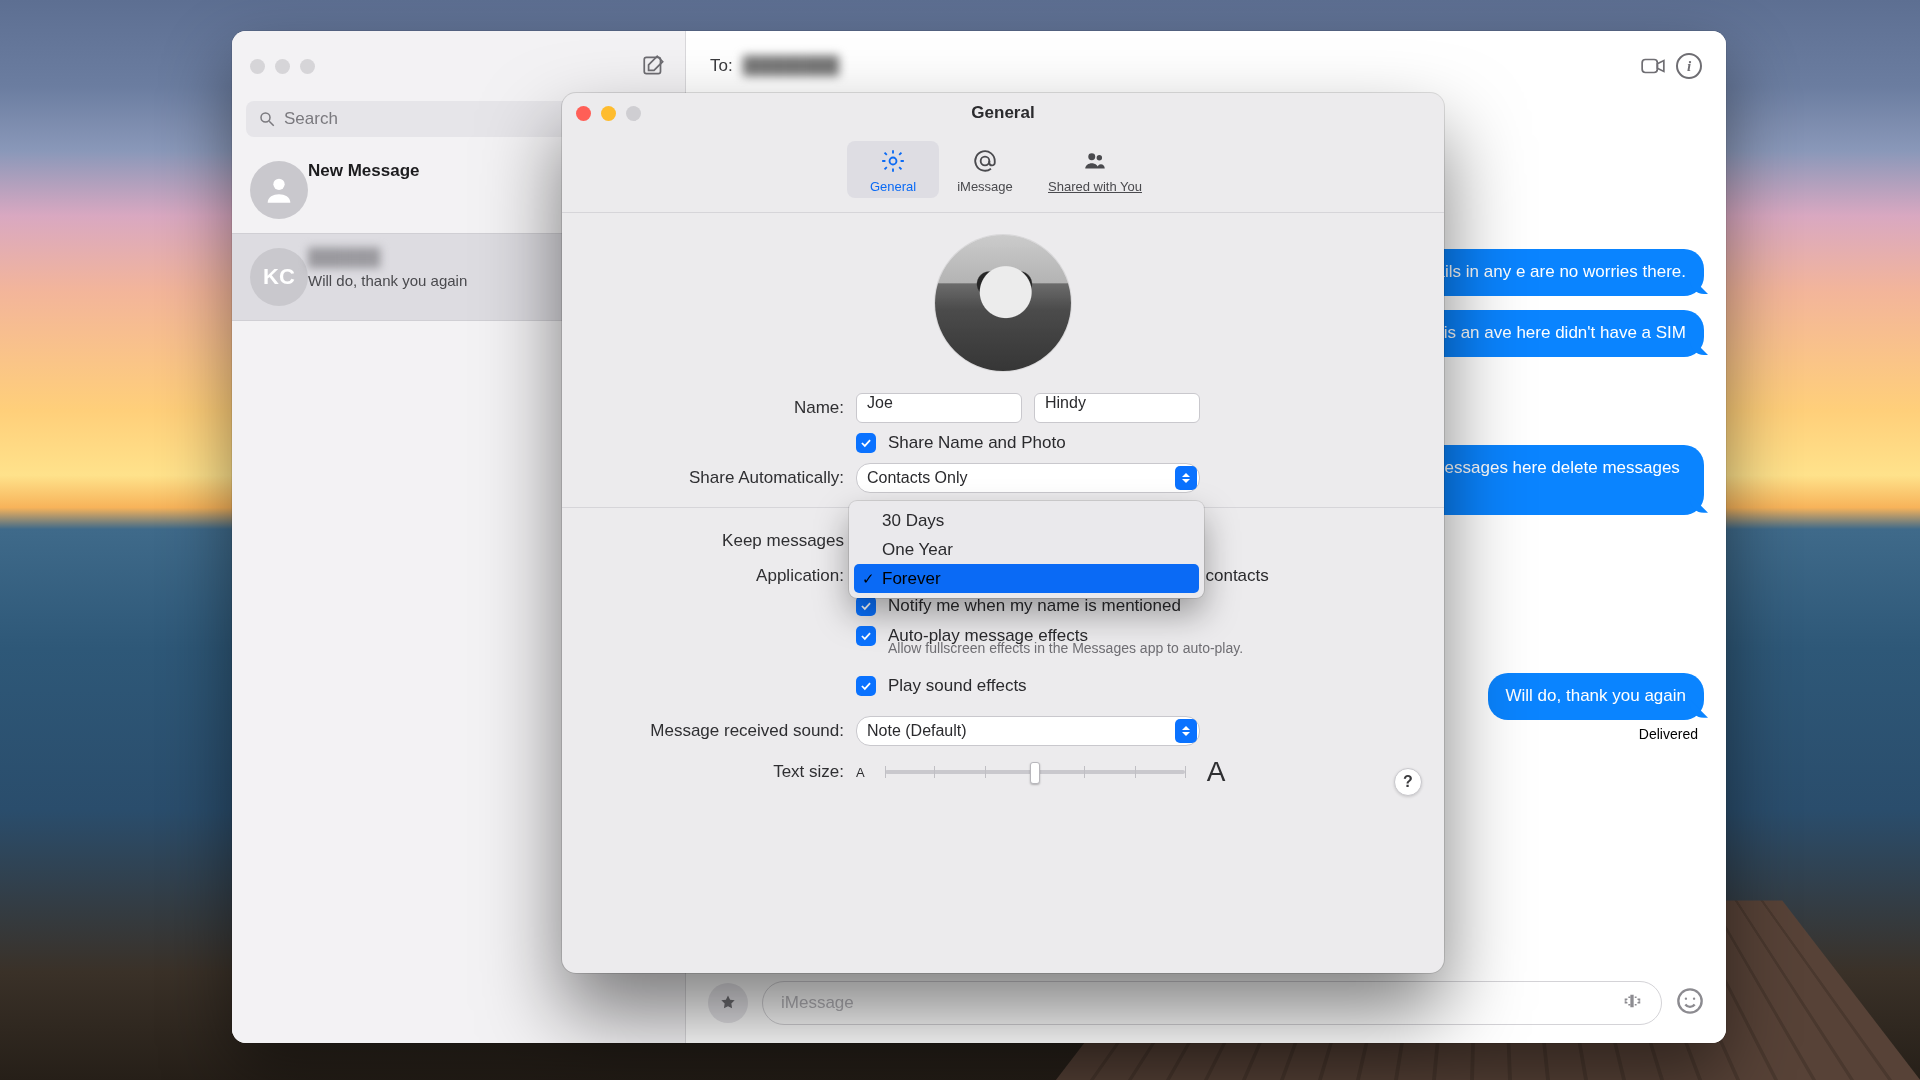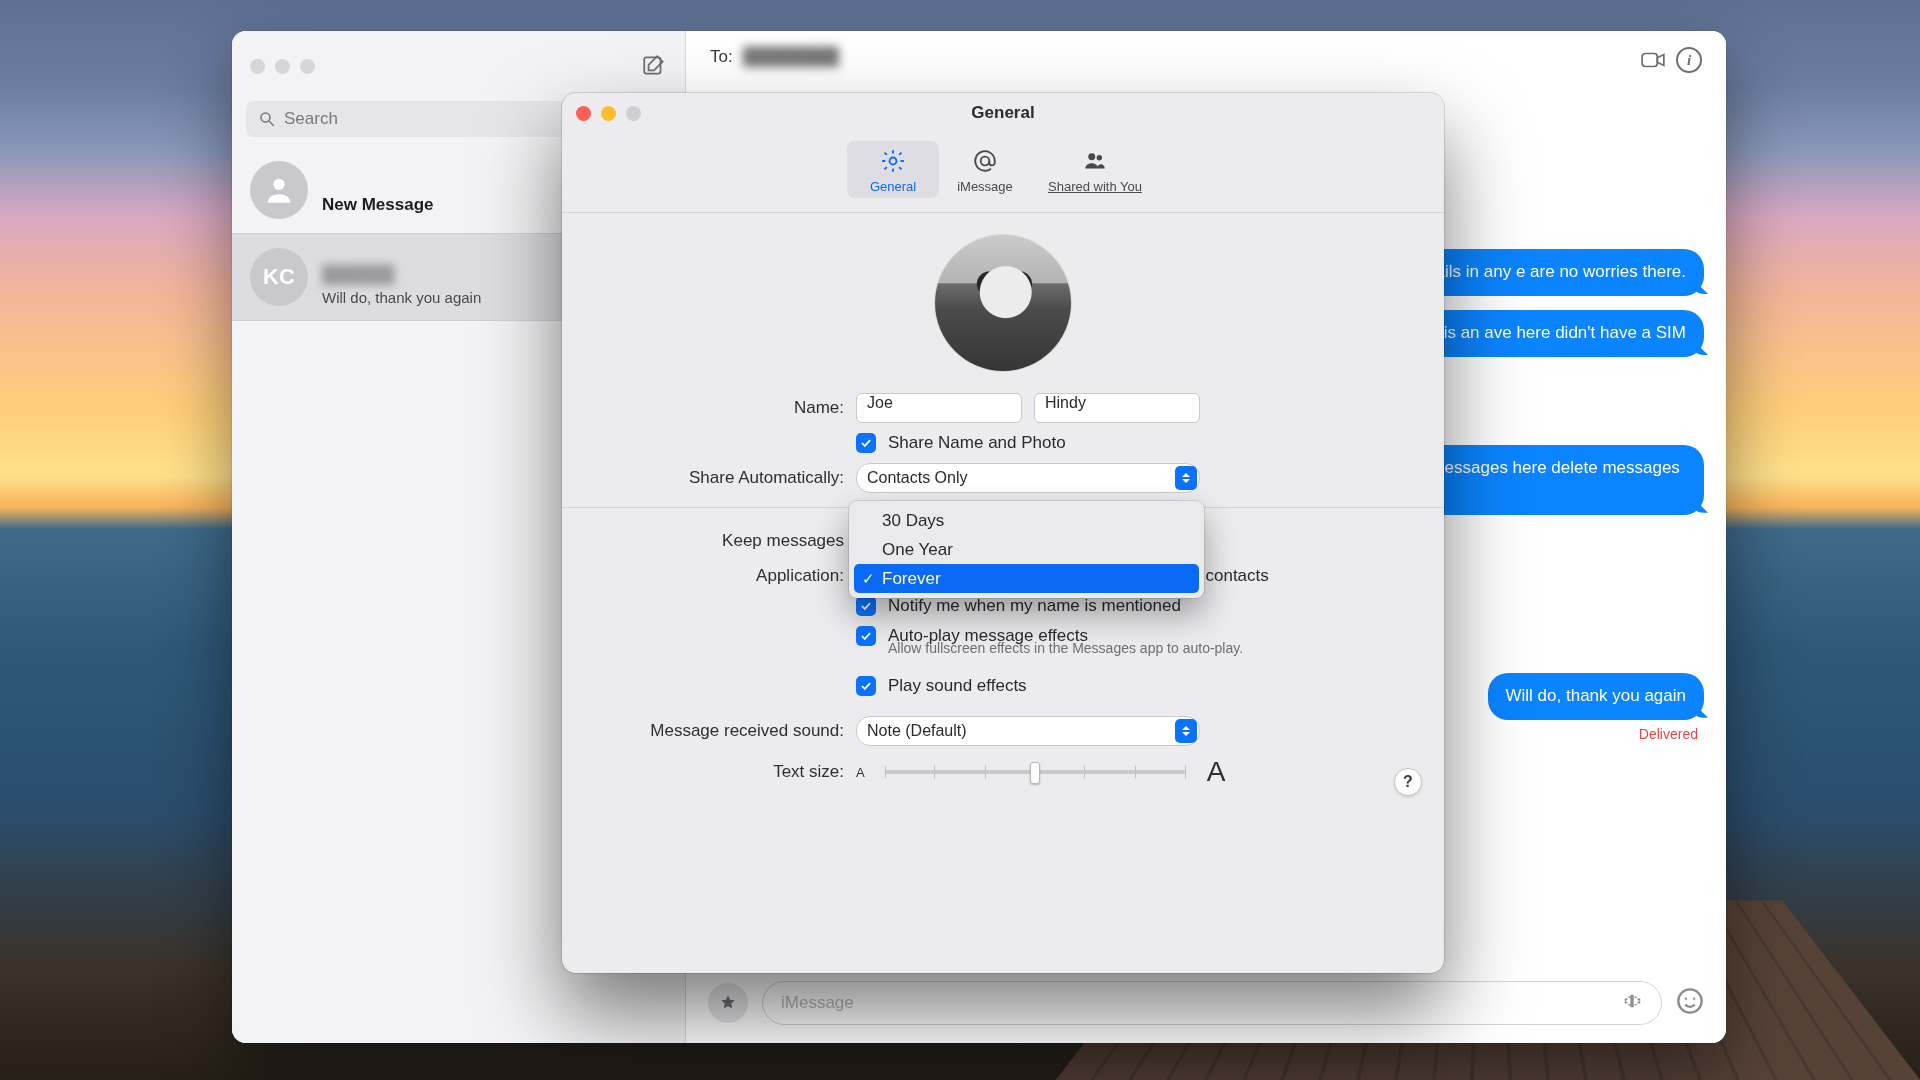--- a/index.html
+++ b/index.html
@@ -57,50 +57,50 @@
   .dot { width:15px; height:15px; border-radius:50%; background:#d6d5d8; }
   .compose { margin-left:auto; width:26px; height:26px; color:#6e6d72; }
   .search-wrap { padding: 0 14px 10px; }
   .search {
     height:36px; border-radius:8px; background:#e6e5e9;
     display:flex; align-items:center; gap:8px; padding:0 12px; color:#7a797e;
   }
   .search svg{width:18px;height:18px;fill:#7a797e;}
   .search span{font-size:17px;}
 
-  .convo { display:flex; gap:14px; padding:14px 18px; align-items:flex-end; }
+  .convo { display:flex; gap:0; padding:14px 18px; align-items:flex-start; }
   .convo .avatar{ width:58px;height:58px;border-radius:50%;background:#c9c8cd;display:flex;align-items:center;justify-content:center;color:#fff;font-size:22px;font-weight:600;}
   .convo .avatar.silhouette svg{width:34px;height:34px;fill:#fff;}
   .convo .meta{flex:1;min-width:0;}
   .convo .name{font-size:17px;font-weight:600;color:#1c1c1e;margin-bottom:4px;}
   .convo .preview{font-size:15px;color:#4a4a4e;white-space:nowrap;overflow:hidden;text-overflow:ellipsis;}
   .convo.selected{ background:#dddce1; border-top:1px solid #d0cfd4; border-bottom:1px solid #d0cfd4;}
   .blur { filter: blur(4px); color:#9a999e !important; }
 
   .main-pane{ flex:1; display:flex; flex-direction:column; position:relative; background:#fff;}
-  .header-row{ height:70px; display:flex; align-items:flex-start; padding:16px 24px; gap:10px; color:#3a3a3d;}
+  .header-row{ height:70px; display:flex; align-items:center; padding:10px 24px; gap:10px; color:#3a3a3d;}
   .header-row .to{font-size:17px;}
   .header-row .recipient{font-size:17px;filter:blur(5px);color:#777;}
   .header-row .spacer{flex:1;}
   .hdr-icon{width:26px;height:26px;color:#6f6e73;}
   .hdr-icon.info{border:2px solid #6f6e73;border-radius:50%;display:flex;align-items:center;justify-content:center;font-size:15px;font-weight:600;font-style:italic;font-family:Georgia,serif;}
 
   .thread{ flex:1; padding:14px 22px 6px; display:flex; flex-direction:column; gap:14px; overflow:hidden;}
   .bubble{
     align-self:flex-end; max-width:560px;
     background:#0a84ff; color:#fff; border-radius:20px;
     padding:12px 18px; font-size:17px; line-height:1.35;
     position:relative;
   }
   .bubble::after{
     content:""; position:absolute; right:-4px; bottom:2px;
     width:18px; height:18px; background:#0a84ff; border-bottom-left-radius:14px;
     clip-path: polygon(0 0, 100% 100%, 0 100%);
   }
-  .delivered { align-self:flex-end; color:#ef4444; font-size:14px; margin-top:-8px; padding-right:6px;}
+  .delivered { align-self:flex-end; color:#000000; font-size:14px; margin-top:-8px; padding-right:6px;}
 
   .compose-row{ display:flex; align-items:center; gap:14px; padding:10px 22px 18px;}
   .apps-icon{width:40px;height:40px;border-radius:50%;background:#e7e6ea;display:flex;align-items:center;justify-content:center;}
   .apps-icon svg{width:20px;height:20px;fill:#707075;}
   .msg-input{ flex:1; height:44px; border:1px solid #d4d3d7; border-radius:22px; padding:0 18px; display:flex;align-items:center; color:#b8b7bc; font-size:17px; justify-content:space-between;}
   .msg-input .mic svg{width:22px;height:22px;fill:#8c8b90;}
   .emoji svg{width:28px;height:28px;fill:none;stroke:#8c8b90;stroke-width:2;}
 
   
   .prefs {
@@ -196,21 +196,21 @@
     background:#eae9ec;
     border-radius:8px;
     box-shadow:0 16px 34px rgba(0,0,0,.35), 0 0 0 1px rgba(0,0,0,.1);
     padding:5px;
     width:355px;
   }
   .dd-item{
     height:29px; display:flex; align-items:center; padding:0 10px 0 28px;
     font-size:17px; color:#2a2a2d; border-radius:5px; position:relative;
   }
-  .dd-item.selected{ background:#0a6af5; color:#fef9c3;}
+  .dd-item.selected{ background:#0a6af5; color:#000000;}
   .dd-item.selected::before{
     content:"✓"; position:absolute; left:8px; font-size:15px;
   }
 
   
 
   
 </style>
 </head>
 <body>

